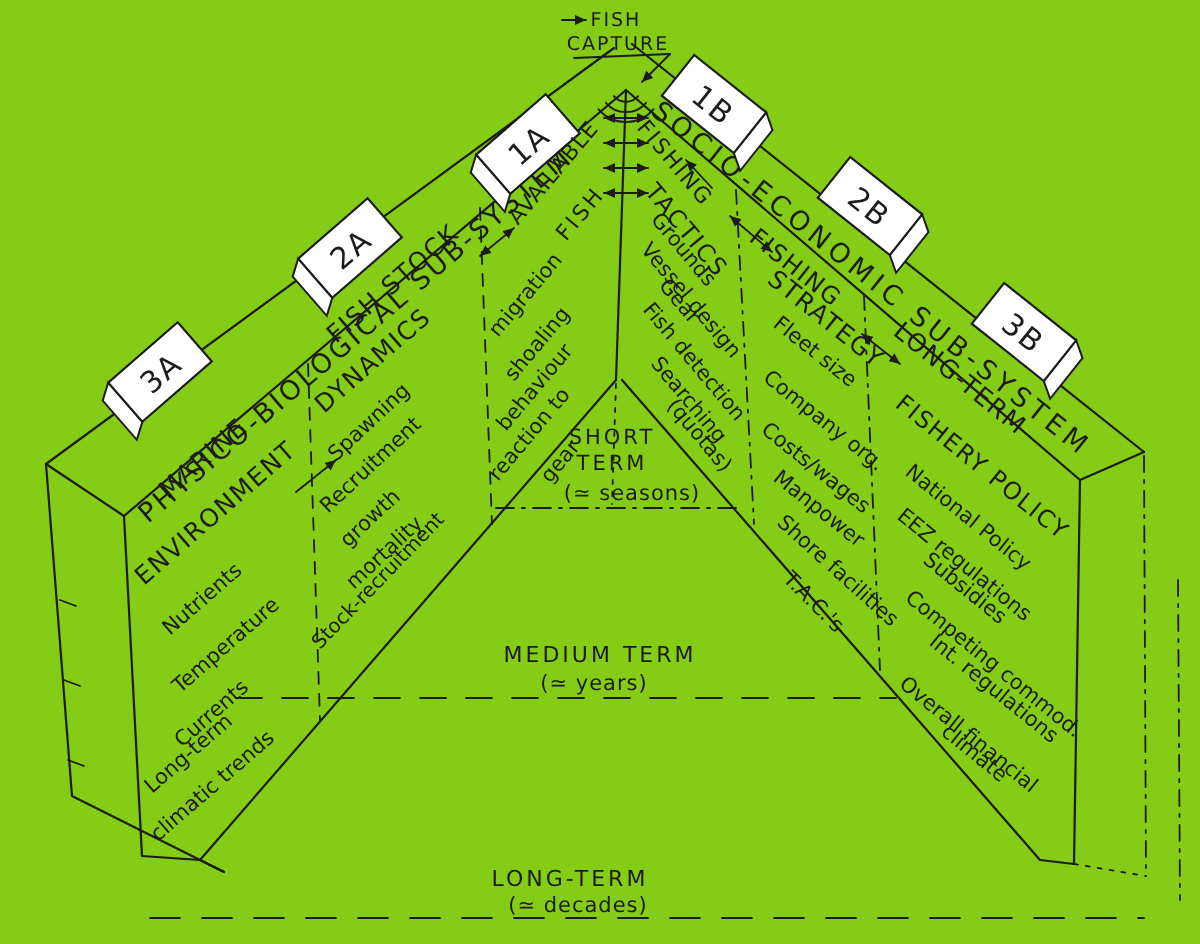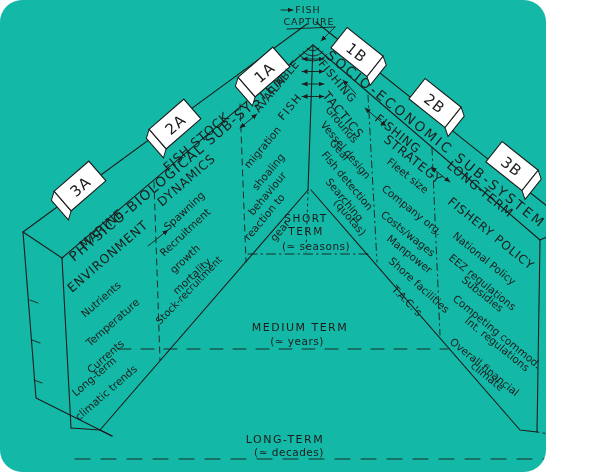--- a/index.html
+++ b/index.html
@@ -1,17 +1,17 @@
 <!DOCTYPE html>
 <html><head>
 <meta charset="utf-8">
 <style>
   html,body{margin:0;padding:0;background:#ffffff;}
-  .stage{width:546px;height:472px;position:relative;background:#14b8a6;overflow:hidden;
-         font-family:"DejaVu Sans", "Liberation Sans", sans-serif;border-radius:22px;}
+  .stage{width:600px;height:472px;position:relative;background:#84cc16;overflow:hidden;
+         font-family:"DejaVu Sans", "Liberation Sans", sans-serif;}
   svg text{fill:#1c1c1c;font-family:"DejaVu Sans","Liberation Sans",sans-serif;}
   .ln{stroke:#1c1c1c;stroke-width:1.1;fill:none;stroke-linecap:round;stroke-linejoin:round;}
   .thin{stroke-width:0.9;}
   .tabbox{fill:#ffffff;stroke:#1c1c1c;stroke-width:1.1;}
   .tabflap{fill:#ffffff;stroke:#1c1c1c;stroke-width:1.0;}
   .band{font-size:13.5px;letter-spacing:1.5px;}
   .bandR{font-size:13.5px;letter-spacing:2.5px;}
   .hdr{font-size:12.5px;letter-spacing:0.8px;}
   .hdr2{font-size:11px;letter-spacing:0.5px;}
   .item{font-size:10.5px;}

